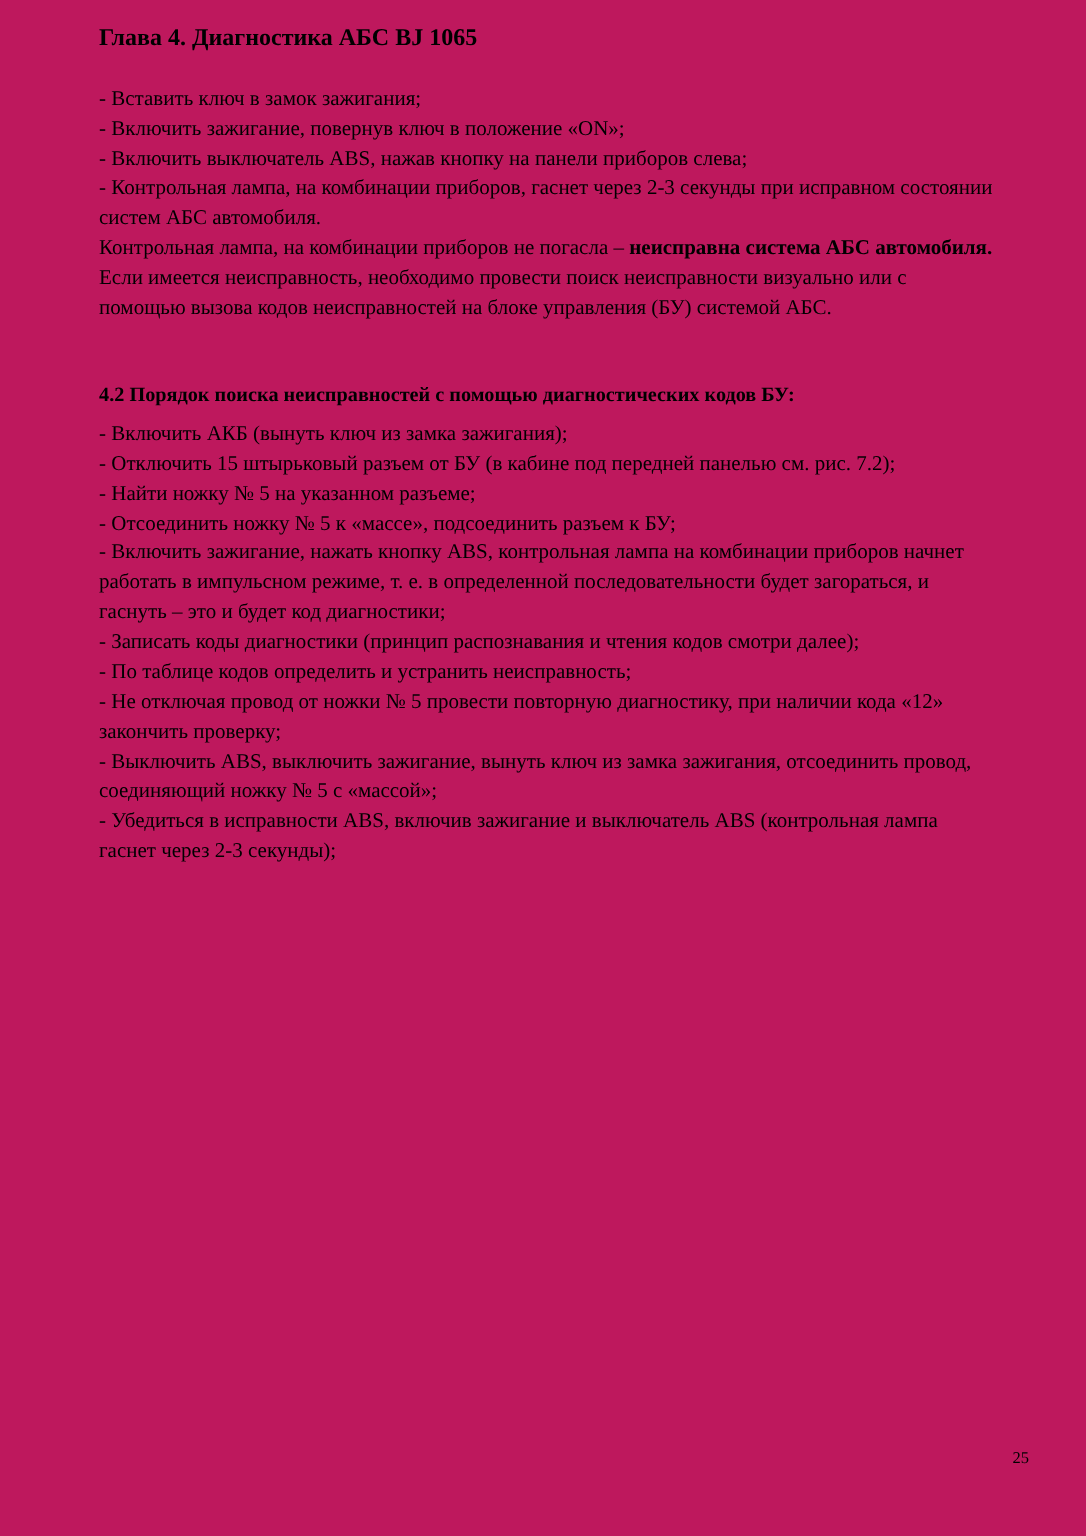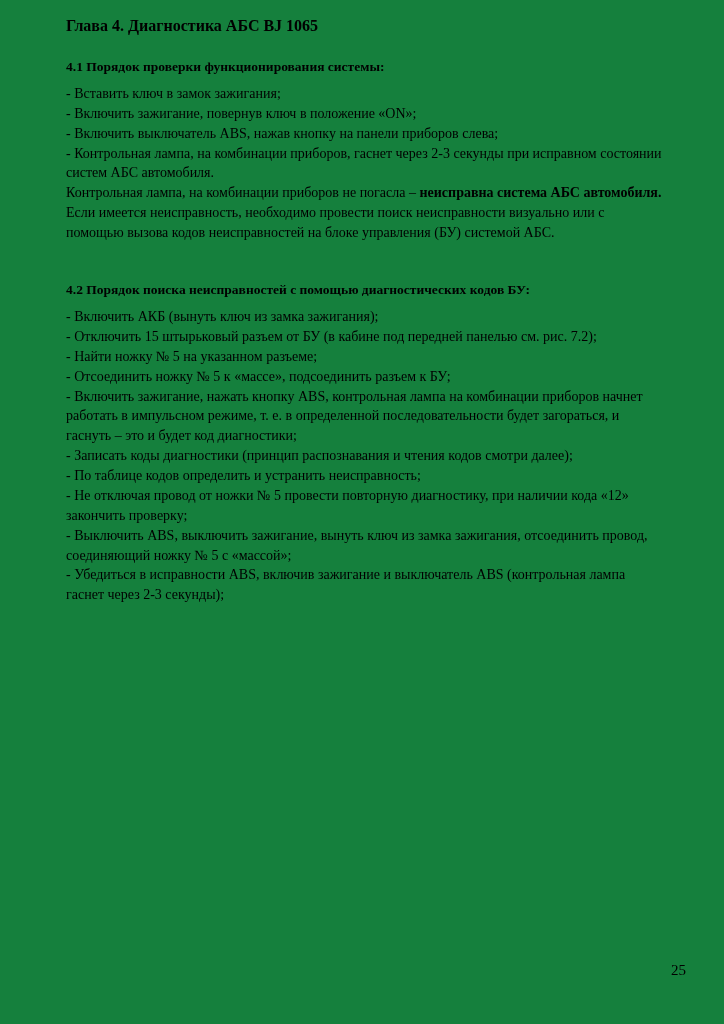--- a/index.html
+++ b/index.html
@@ -4,21 +4,21 @@
 <style>
   html, body {
     margin: 0;
     padding: 0;
     background: #ffffff;
   }
   .page {
     position: relative;
     width: 724px;
     height: 1024px;
-    background: #15803d;
+    background: #be185d;
     font-family: "Liberation Serif", "DejaVu Serif", serif;
     color: #000000;
     overflow: hidden;
     box-sizing: border-box;
   }
   .content {
     position: absolute;
     left: 66px;
     top: 16px;
     width: 596px;
@@ -46,33 +46,32 @@
     line-height: 1.42;
     margin: 0;
     text-align: left;
   }
   .para.gap {
   }
   .page-number {
     position: absolute;
     right: 38px;
     bottom: 46px;
-    font-size: 15px;
+    font-size: 11px;
     line-height: 1;
   }
 </style>
 </head>
 <body>
 
 <div class="page">
   <div class="content">
     <h1 class="title">Глава 4. Диагностика АБС BJ 1065</h1>
     <div id="sections">
         <section class="section">
-          <div class="section-heading">4.1 Порядок проверки функционирования системы:</div>
           <p class="para"><span>- Вставить ключ в замок зажигания;</span></p>
           <p class="para"><span>- Включить зажигание, повернув ключ в положение «ON»;</span></p>
           <p class="para"><span>- Включить выключатель ABS, нажав кнопку на панели приборов слева;</span></p>
           <p class="para"><span>- Контрольная лампа, на комбинации приборов, гаснет через 2-3 секунды при исправном состоянии систем АБС автомобиля.</span></p>
           <p class="para gap"><span>Контрольная лампа, на комбинации приборов не погасла – </span><span style="font-weight: bold;">неисправна система АБС автомобиля.</span></p>
           <p class="para"><span>Если имеется неисправность, необходимо провести поиск неисправности визуально или с помощью вызова кодов неисправностей на блоке управления (БУ) системой АБС.</span></p>
         </section>
         <section class="section">
           <div class="section-heading">4.2 Порядок поиска неисправностей с помощью диагностических кодов БУ:</div>
           <p class="para"><span>- Включить АКБ (вынуть ключ из замка зажигания);</span></p>

